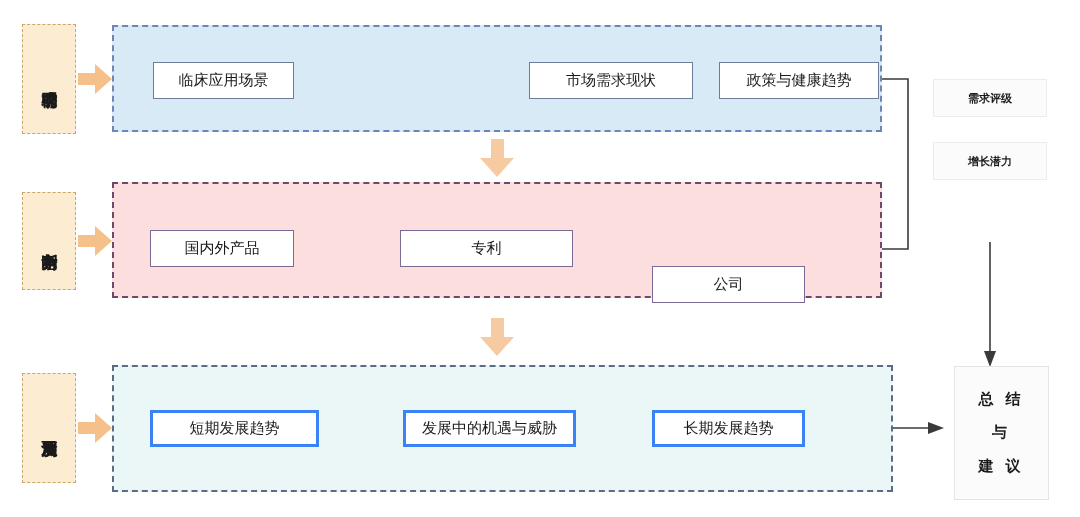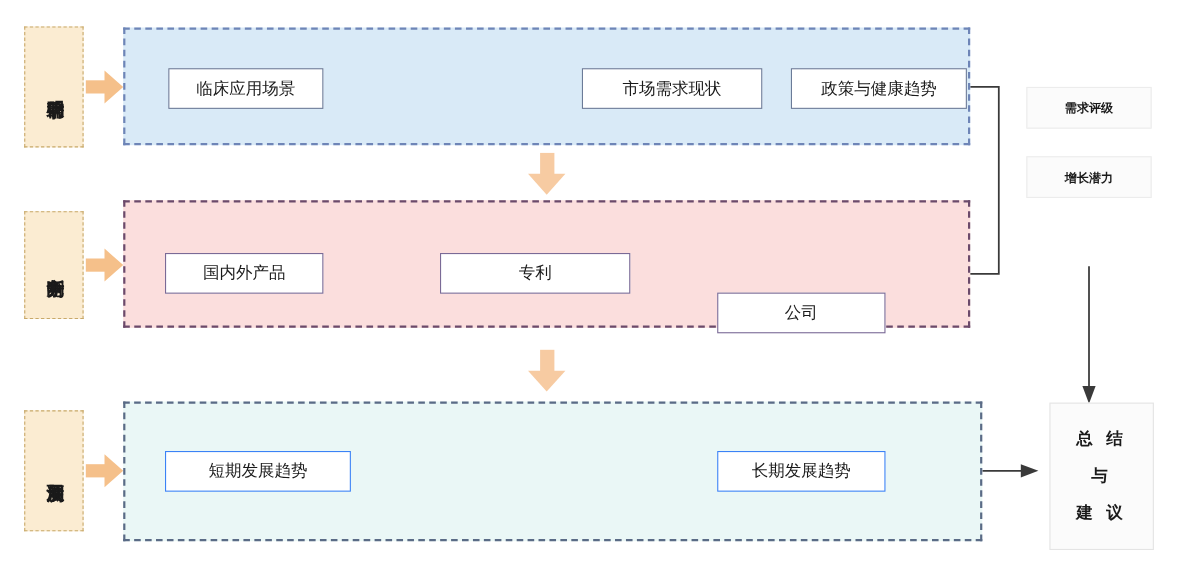--- a/index.html
+++ b/index.html
@@ -106,21 +106,21 @@
     background: #ffffff;
     display: flex;
     align-items: center;
     justify-content: center;
     font-size: 15px;
     color: #1a1a1a;
     white-space: nowrap;
   }
   .item-box.b-blue   { border: 1px solid #6b7b98; }
   .item-box.b-purple { border: 1px solid #7a6a96; }
-  .item-box.b-navy   { border: 1px solid #3b82f6; }
+  .item-box.b-navy   { border: 3px solid #3b82f6; }
 
   
   .metric-chip {
     position: absolute;
     box-sizing: border-box;
     background: #fbfbfb;
     border: 1px solid #ececec;
     display: flex;
     align-items: center;
     justify-content: center;
@@ -235,20 +235,23 @@
   <div class="arrow-right" style="left:78px; top:413px;">
     <span class="shaft"></span>
       <span class="head"></span>
   </div>
 
   <div class="panel cyan" style="left:112px; top:365px; width:781px; height:127px;"></div>
 
   <div class="item-box b-navy" style="left:150px; top:410px; width:169px; height:37px;">
     <span>短期发展趋势</span>
   </div>
+  <div class="item-box b-navy" style="left:403px; top:410px; width:173px; height:37px;">
+    <span>发展中的机遇与威胁</span>
+  </div>
   <div class="item-box b-navy" style="left:652px; top:410px; width:153px; height:37px;">
     <span>长期发展趋势</span>
   </div>
 
   <div class="metric-chip" style="left:933px; top:79px; width:114px; height:38px;">
     <span>需求评级</span>
   </div>
   <div class="metric-chip" style="left:933px; top:142px; width:114px; height:38px;">
     <span>增长潜力</span>
   </div>

